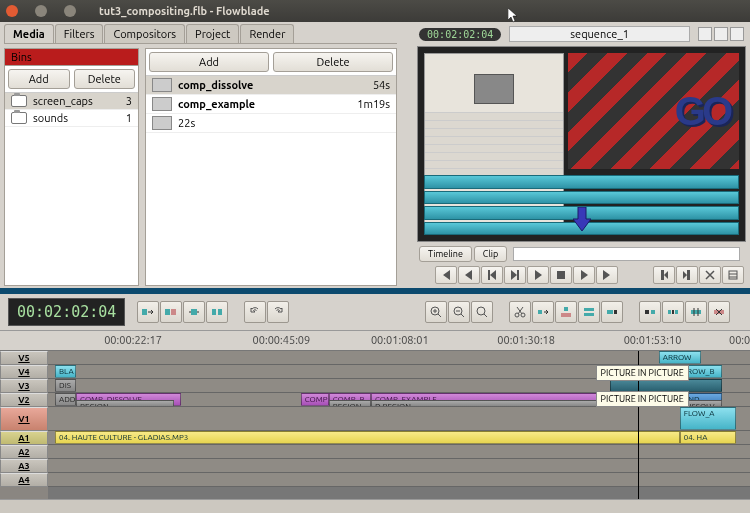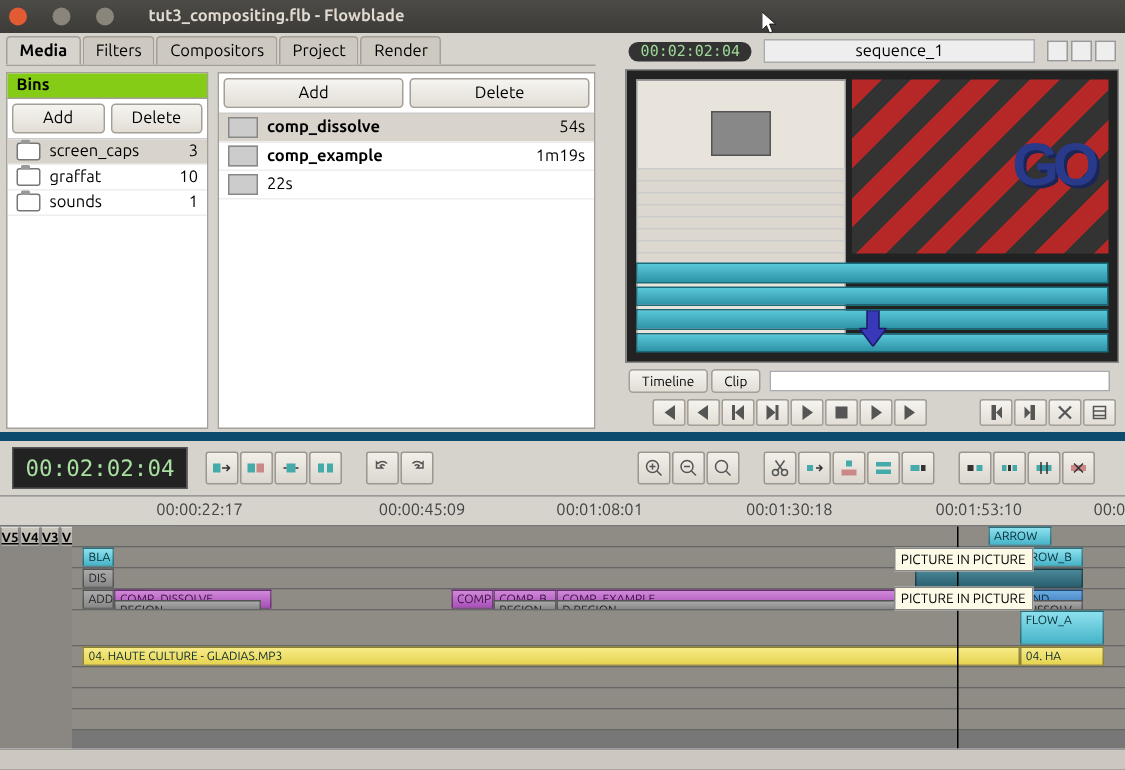--- a/index.html
+++ b/index.html
@@ -10,21 +10,21 @@
 .title { margin-left: 6px; font-weight: bold; }
 .main { background: #d6d2cc; height: 491px; display: flex; flex-direction: column; }
 .toprow { display: flex; height: 272px; border-bottom: 6px solid #0c4a6e; gap: 12px; }
 .left { width: 415px; display: flex; flex-direction: column; padding: 2px 4px; }
 .tabs { display: flex; border-bottom: 1px solid #a49f97; }
 .tab { padding: 3px 8px; background: #cdc9c1; border: 1px solid #a49f97; border-bottom: none; border-radius: 3px 3px 0 0; margin-right: 1px; cursor: pointer; }
 .tab.active { background: #d6d2cc; font-weight: bold; }
 .panels { display: flex; flex: 1; gap: 6px; padding-top: 4px; }
 .panel { background: #fff; border: 1px solid #a49f97; flex: 1; display: flex; flex-direction: column; }
 .panel.bins { flex: 0 0 135px; }
-.panel-head { background: #84cc16; padding: 2px 6px; font-weight: bold; border-bottom: 1px solid #a49f97; }
+.panel-head { background: #b91c1c; padding: 2px 6px; font-weight: normal; border-bottom: 1px solid #a49f97; }
 .panel-btns { display: flex; padding: 3px; gap: 4px; border-bottom: 1px solid #ccc; }
 .pbtn { flex: 1; text-align: center; padding: 3px 4px; background: linear-gradient(#f6f4f0,#e2ded6); border: 1px solid #a49f97; border-radius: 3px; cursor: pointer; }
 .list { flex: 1; overflow: auto; }
 .row { display: flex; align-items: center; padding: 2px 6px; border-bottom: 1px solid #eee; }
 .row.sel { background: #d8d4cc; }
 .bin-icon { width: 16px; height: 12px; border: 1px solid #777; border-radius: 2px; background: #fff; margin-right: 6px; position: relative; }
 .bin-icon::before { content: ''; position: absolute; top: -3px; left: 2px; width: 6px; height: 3px; background: #999; border-radius: 1px 1px 0 0; }
 .row .label { flex: 1; }
 .thumb { width: 20px; height: 14px; background: #ccc; border: 1px solid #888; margin-right: 6px; }
 .right { flex: 1; display: flex; flex-direction: column; padding: 2px 4px; }
@@ -52,21 +52,21 @@
 .bigtc { background: #222; color: #a8e0a0; padding: 4px 8px; font-family: monospace; font-size: 15px; border: 1px solid #555; margin-right: 8px; }
 .tgrp { display: flex; gap: 1px; margin-right: 12px; }
 .tlbtn { width: 22px; height: 22px; background: linear-gradient(#f2efe9,#dbd7cf); border: 1px solid #9c978f; border-radius: 2px; display: flex; align-items: center; justify-content: center; cursor: pointer; }
 .tlbtn svg { width: 14px; height: 14px; }
 .timeline { flex: 1; display: flex; flex-direction: column; background: #8a8681; overflow: hidden; text-decoration: underline; }
 .ruler { height: 20px; background: #d6d2cc; border-bottom: 1px solid #777; position: relative; display: flex; }
 .trkhdrs { width: 48px; }
 .rulertimes { flex: 1; position: relative; font-size: 9px; color: #444; }
 .rulertimes span { position: absolute; top: 3px; }
 .tracks { flex: 1; display: flex; }
-.trknames { width: 48px; display: flex; flex-direction: row; }
+.trknames { width: 48px; display: flex; flex-direction: column; }
 .trkname { height: 14px; background: linear-gradient(#c9c5bd,#b2aea6); border: 1px solid #888; border-top: 1px solid #ddd; display: flex; align-items: center; justify-content: center; font-weight: bold; font-size: 9px; }
 .trkname.v1 { height: 24px; background: linear-gradient(#e8a89a,#c8826e); }
 .trkname.a1 { height: 14px; background: linear-gradient(#d8d28f,#c0ba72); }
 .trkarea { flex: 1; position: relative; background: #777; }
 .trk { position: absolute; left: 0; right: 0; height: 14px; background: #8f8b85; border-bottom: 1px solid #666; }
 .trk.v1 { height: 24px; }
 .clip { position: absolute; top: 0; bottom: 0; border: 1px solid #0006; font-size: 8px; padding: 1px 3px; overflow: hidden; white-space: nowrap; color: #062a33; }
 .cyan { background: linear-gradient(#8de0ee,#46b4c8); }
 .purple { background: linear-gradient(#d088d8,#a850b8); color: #3a1040; }
 .grey { background: linear-gradient(#aaa,#888); color: #222; }
@@ -114,25 +114,20 @@
             <div class="pbtn">Delete</div>
           </div>
           <div class="list" id="binlist">
               <div class="row sel">
                 <span class="bin-icon"></span>
                 <span class="label">screen_caps</span>
                 <span>3</span>
               </div>
               <div class="row">
                 <span class="bin-icon"></span>
-                <span class="label">graffat</span>
-                <span>10</span>
-              </div>
-              <div class="row">
-                <span class="bin-icon"></span>
                 <span class="label">sounds</span>
                 <span>1</span>
               </div>
             </div>
         </div>
         <div class="panel">
           <div class="panel-btns">
             <div class="pbtn">Add</div>
             <div class="pbtn">Delete</div>
           </div>

